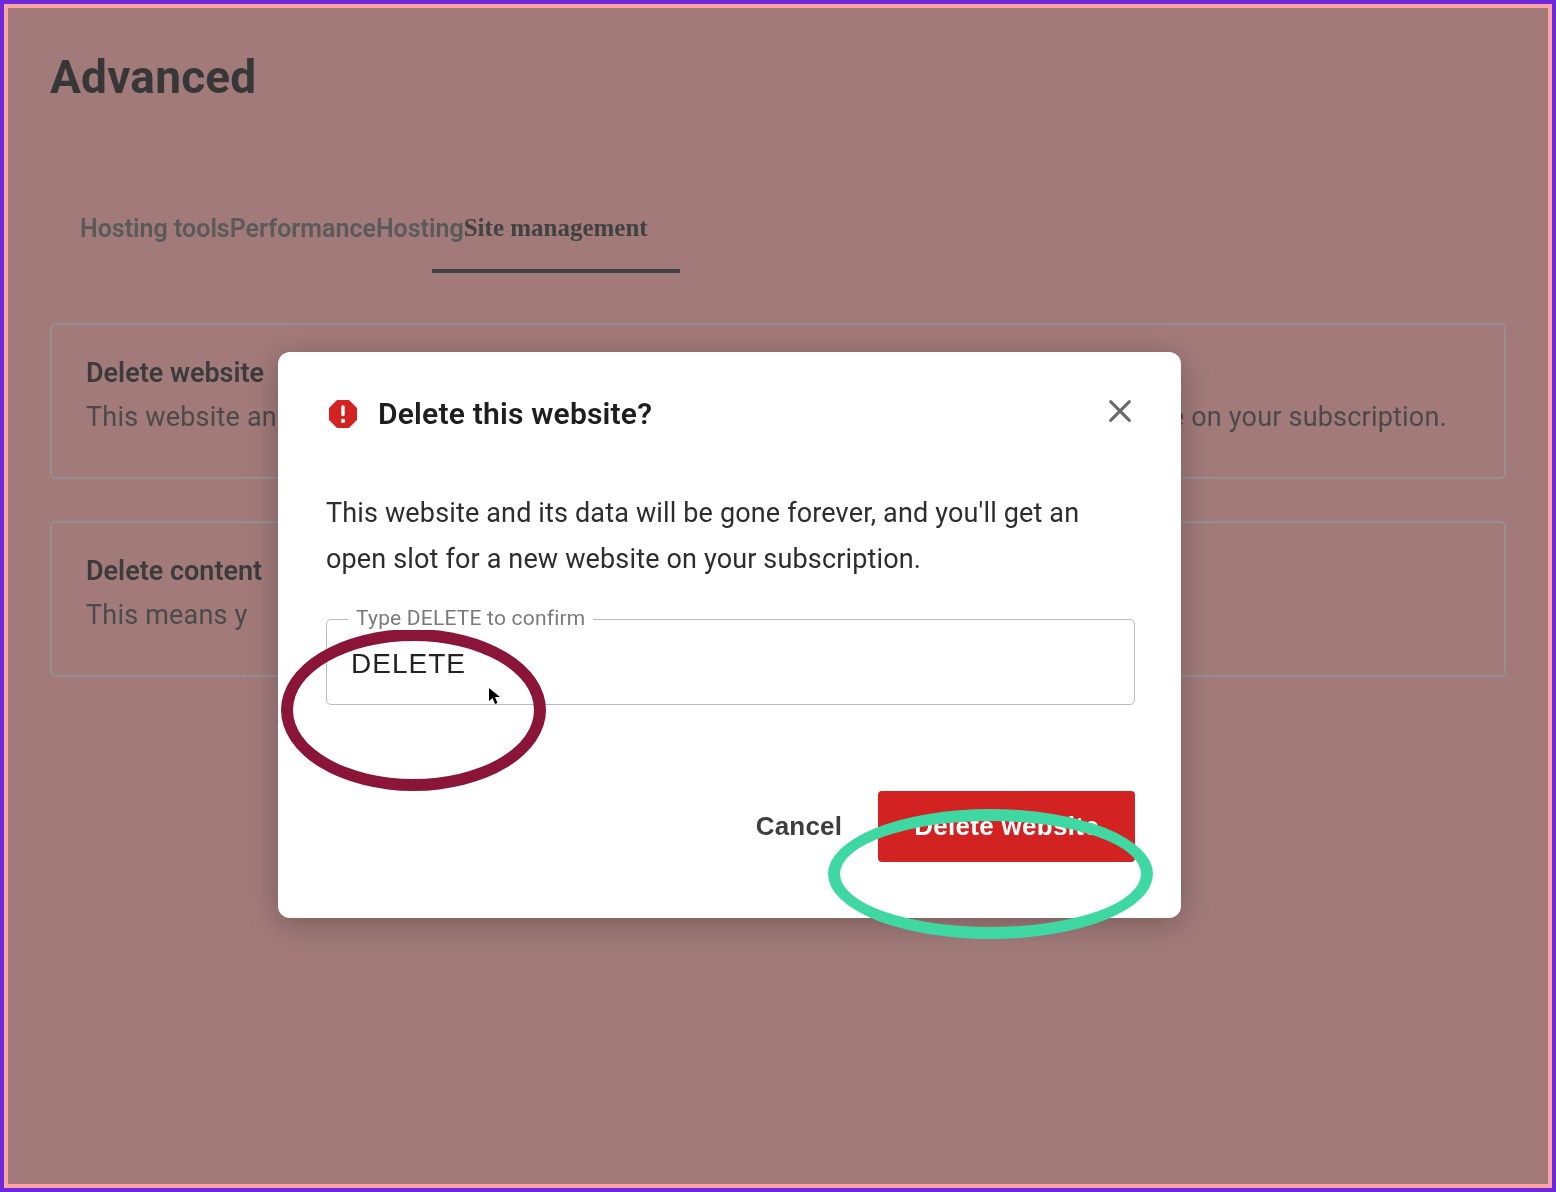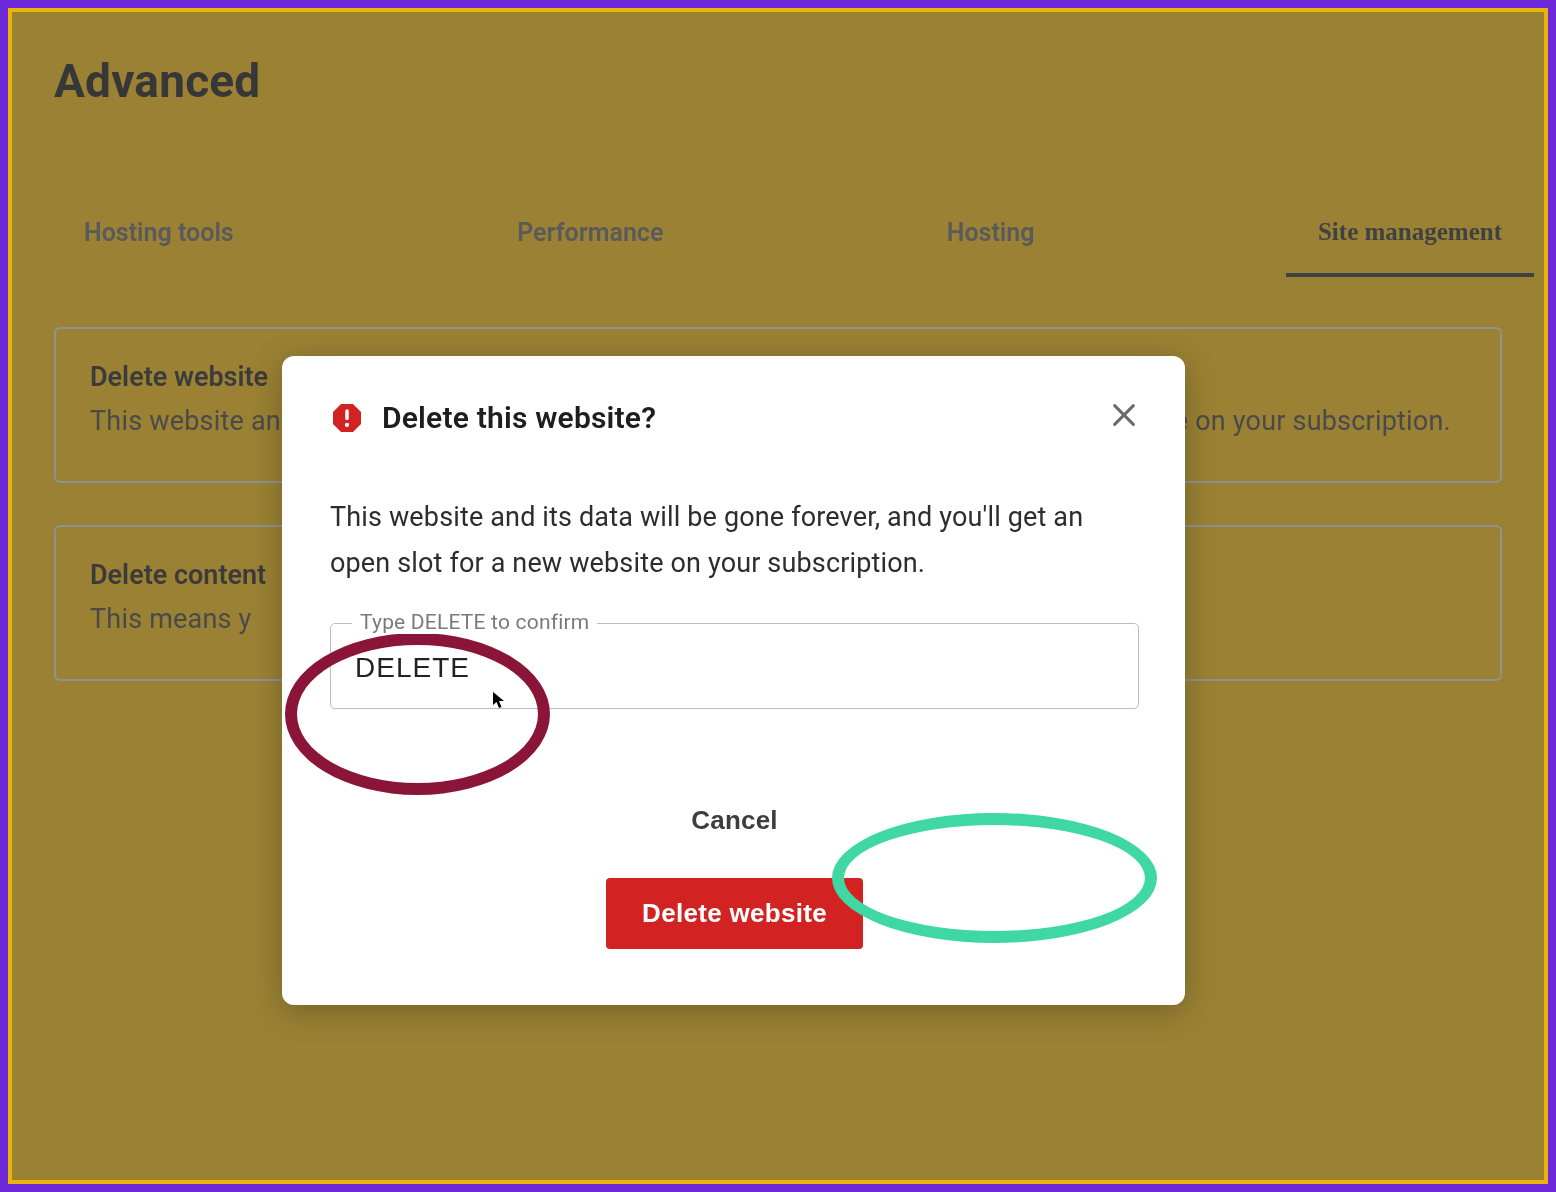--- a/index.html
+++ b/index.html
@@ -8,40 +8,38 @@
     font-family: -apple-system, BlinkMacSystemFont, "Segoe UI", Roboto, Helvetica, Arial, sans-serif;
     background: #fff;
     position: relative;
     width: 1556px;
     height: 1192px;
     overflow: hidden;
   }
   .frame {
     position: absolute;
     inset: 0;
-    border: 8px solid #6d28d9;
-    background: #eab308;
+    border: 4px solid #6d28d9;
+    background: #fca5a5;
   }
   .page {
     padding: 46px 46px 0 46px;
     position: relative;
     height: 100%;
   }
   .page-title {
     font-size: 46px;
     font-weight: 700;
     color: #111;
     letter-spacing: 0.2px;
   }
   .tabs {
     display: flex;
-    gap: 64px;
     margin-top: 110px;
     padding-left: 30px;
-    justify-content: space-between;
   }
   .tab {
     font-size: 25px;
     font-weight: 600;
     color: #5d5d5d;
     padding: 0 0 30px 0;
     cursor: pointer;
     position: relative;
   }
   .tab.active {
@@ -158,21 +156,20 @@
     color: #222;
     letter-spacing: 1px;
     outline: none;
   }
   .modal-actions {
     display: flex;
     justify-content: flex-end;
     align-items: center;
     gap: 32px;
     margin-top: 86px;
-    flex-direction: column;
   }
   .btn-cancel {
     font-size: 26px;
     font-weight: 600;
     color: #3d3d3d;
     background: transparent;
     border: none;
     cursor: pointer;
     padding: 10px 4px;
     letter-spacing: 0.2px;

